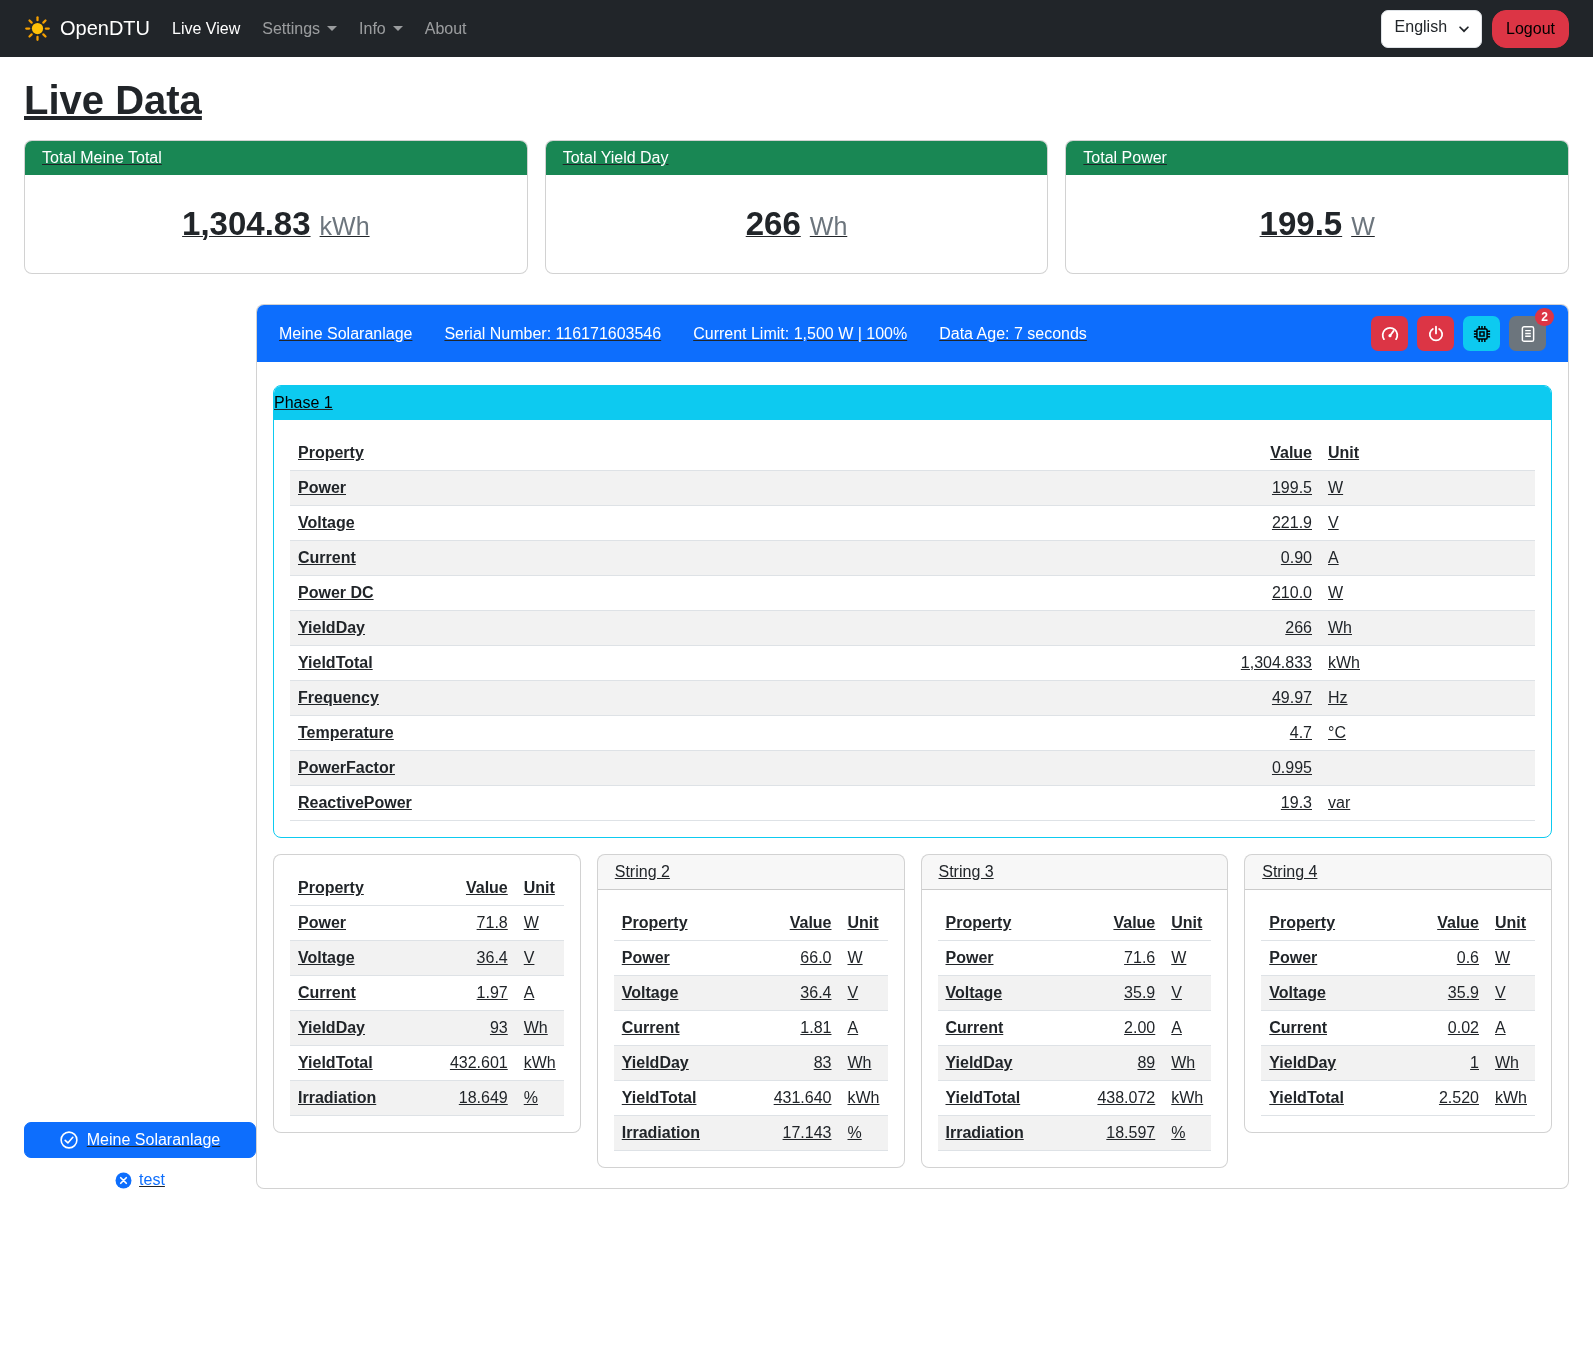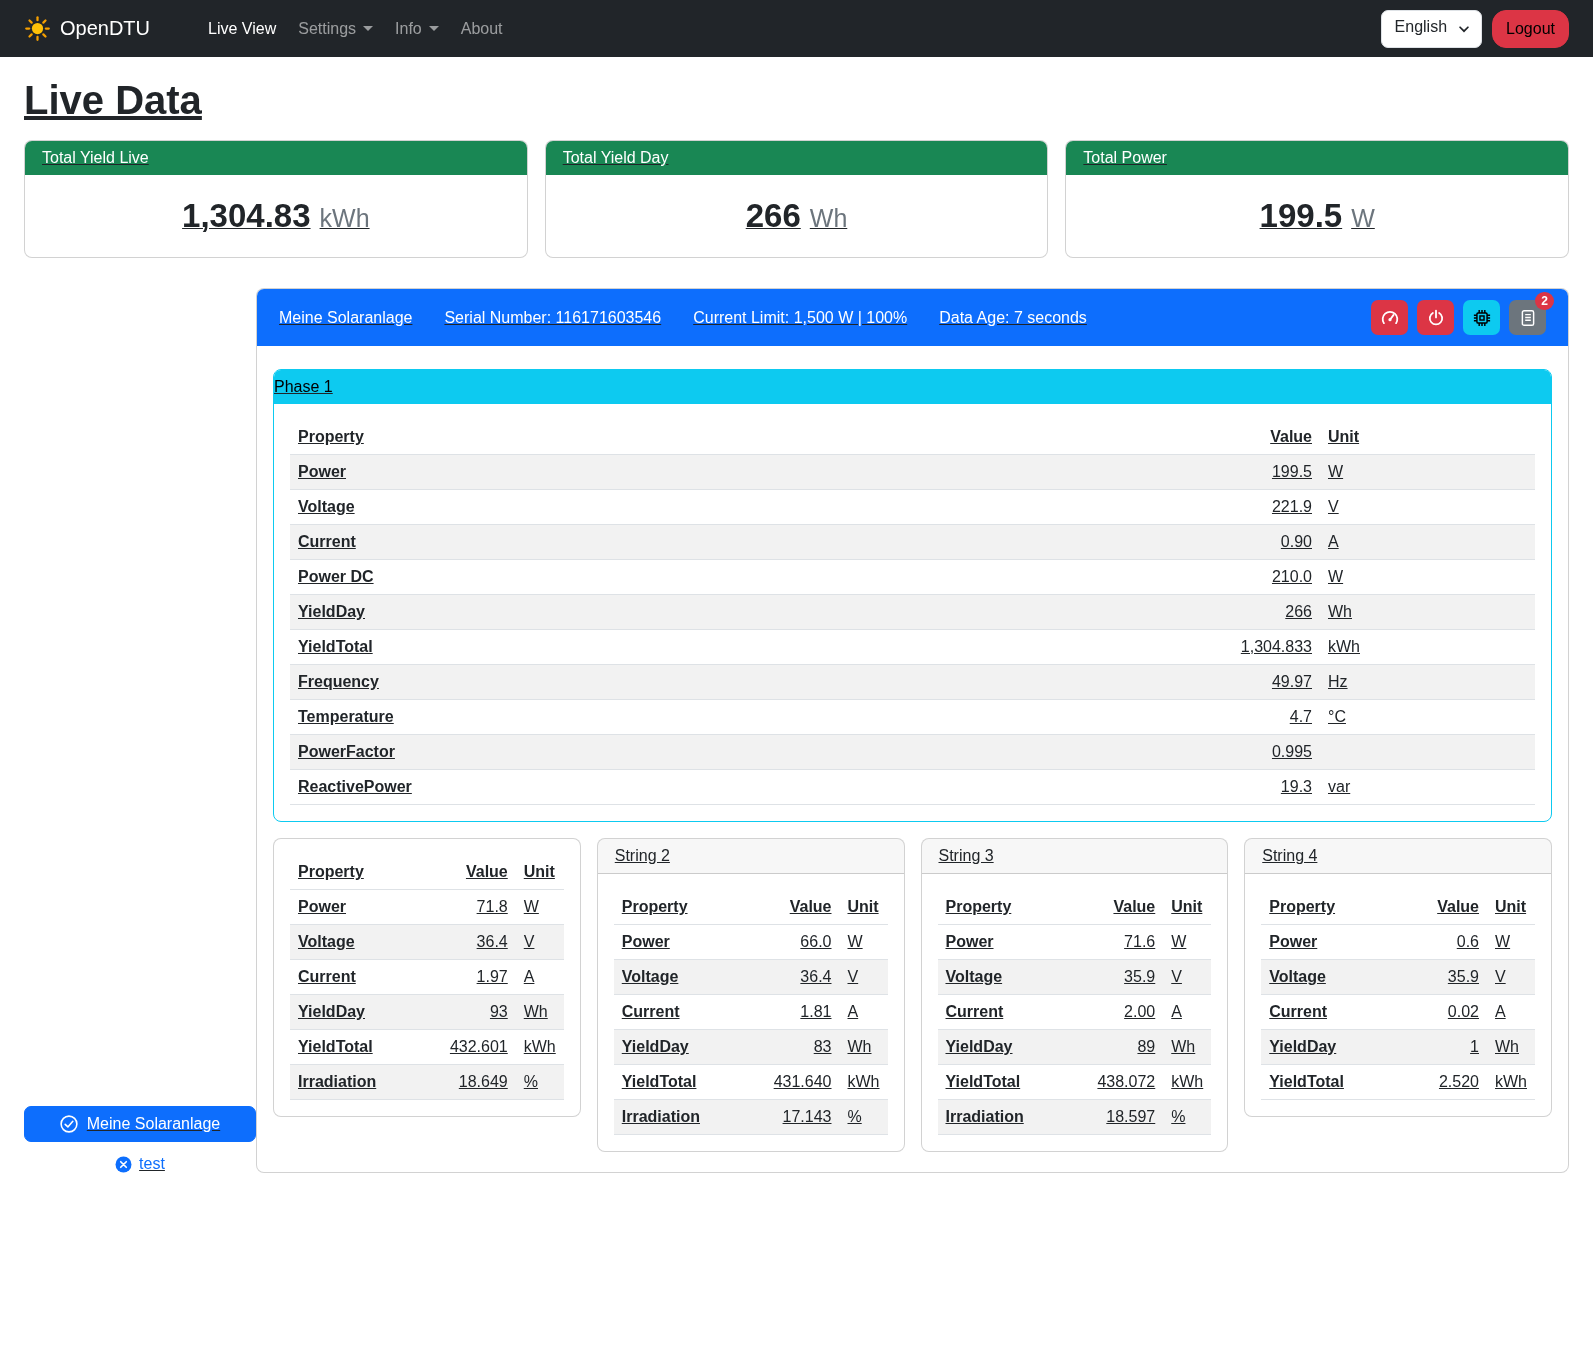--- a/index.html
+++ b/index.html
@@ -7,21 +7,21 @@
   body {
     width: 1593px; min-height: 1359px;
     font-family: "Liberation Sans", "DejaVu Sans", sans-serif;
     font-size: 16px; color: #212529; background: #fff;
   }
   button { font-family: inherit; font-size: inherit; cursor: pointer; }
 
   
   .navbar {
     height: 57px; background: var(--navbar_bg, #212529);
-    display: flex; align-items: center; padding: 0 24px; gap: 36px;
+    display: flex; align-items: center; padding: 0 24px;
   }
   .brand { display: flex; align-items: center; gap: 9px; color: #fff; font-size: 20px; cursor: pointer; margin-right: 14px; }
   .brand-label { font-weight: 500; }
   .nav-links { display: flex; align-items: flex-start; }
   .nav-link { color: rgba(255,255,255,.55); padding: 8px; margin-right: 6px; cursor: pointer; display: flex; align-items: center; }
   .nav-link.active { color: #fff; }
   .caret {
     display: inline-block; width: 0; height: 0; margin-left: 7px;
     border-top: 5px solid currentColor; border-left: 5px solid transparent; border-right: 5px solid transparent;
   }
@@ -40,21 +40,21 @@
   .page { padding: 0 24px; text-decoration: underline; }
   h1[data-name="page-title"] { font-size: 40px; font-weight: 600; margin: 21px 0 17px; }
 
   
   .summary-row { display: flex; gap: 17px; margin-bottom: 30px; }
   .card { background: #fff; border: 1px solid rgba(0,0,0,.175); border-radius: 8px; overflow: hidden; }
   .summary-card { flex: 1; }
   .summary-card .card-header {
     background: var(--success, #198754); color: #fff; padding: 8px 17px; font-size: 16px;
   }
-  .summary-body { padding: 22px 16px; text-align: center; }
+  .summary-body { padding: 30px 16px; text-align: center; }
   .summary-value { font-size: 33px; font-weight: 600; color: #212529; }
   .summary-unit { font-size: 25px; color: #6c757d; margin-left: 9px; }
 
   
   .main-row { display: flex; align-items: flex-end; padding-bottom: 29px; }
   .sidebar { width: 232px; flex-shrink: 0; }
   .inverter-select-btn {
     width: 100%; background: var(--primary, #0d6efd); color: #fff; border: 1px solid var(--primary, #0d6efd);
     border-radius: 7px; padding: 8px 12px; display: flex; align-items: center; justify-content: center; gap: 9px;
   }
@@ -155,21 +155,21 @@
     </div>
     <button class="logout-btn" data-name="logout-button">Logout</button>
   </div>
 </nav>
 
 <div class="page" data-name="page-content">
   <h1 data-name="page-title">Live Data</h1>
 
   <div class="summary-row" id="summary-row" data-name="summary-cards-row">
   <div class="card summary-card" data-name="summary-card">
-    <div class="card-header" data-name="summary-card-title">Total Yield Live</div>
+    <div class="card-header" data-name="summary-card-title">Total Meine Total</div>
     <div class="summary-body" data-name="summary-card-body">
       <span class="summary-value" data-name="summary-value">1,304.83</span><span class="summary-unit" data-name="summary-unit">kWh</span>
     </div>
   </div>
 
   <div class="card summary-card" data-name="summary-card">
     <div class="card-header" data-name="summary-card-title">Total Yield Day</div>
     <div class="summary-body" data-name="summary-card-body">
       <span class="summary-value" data-name="summary-value">266</span><span class="summary-unit" data-name="summary-unit">Wh</span>
     </div>

